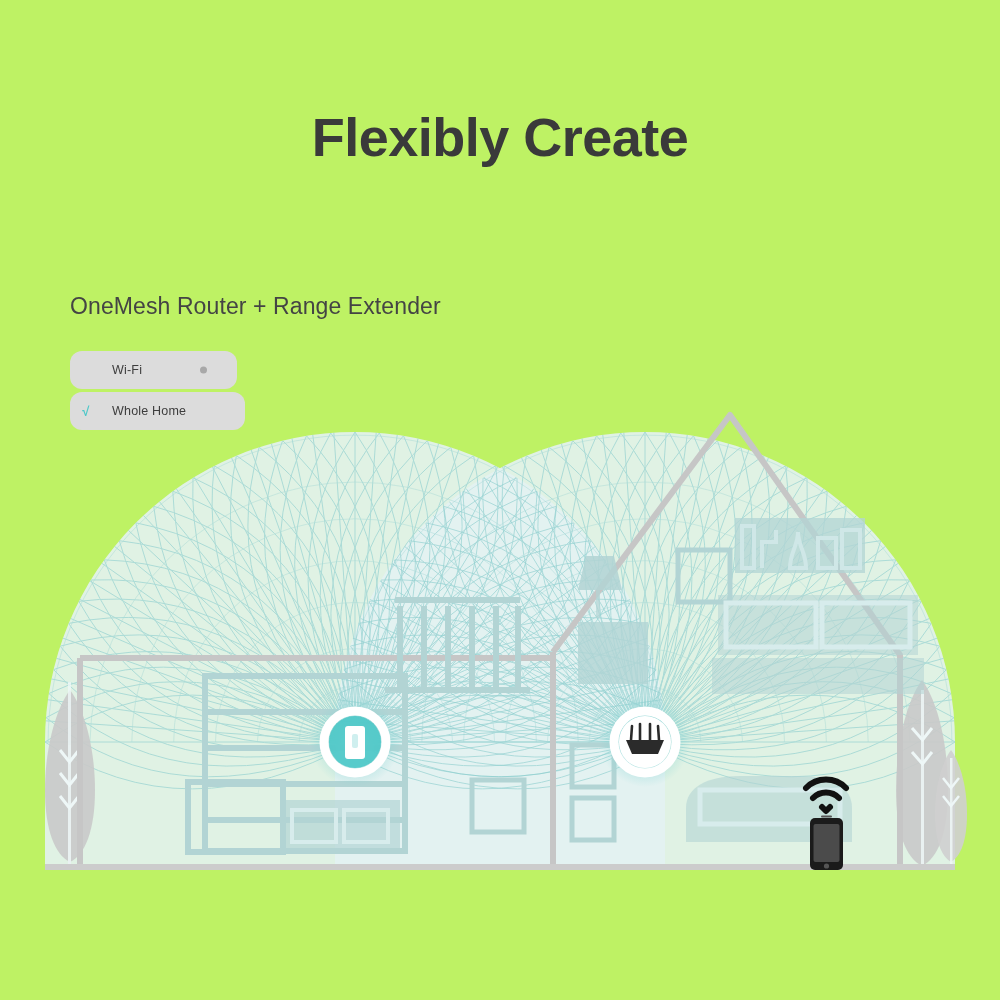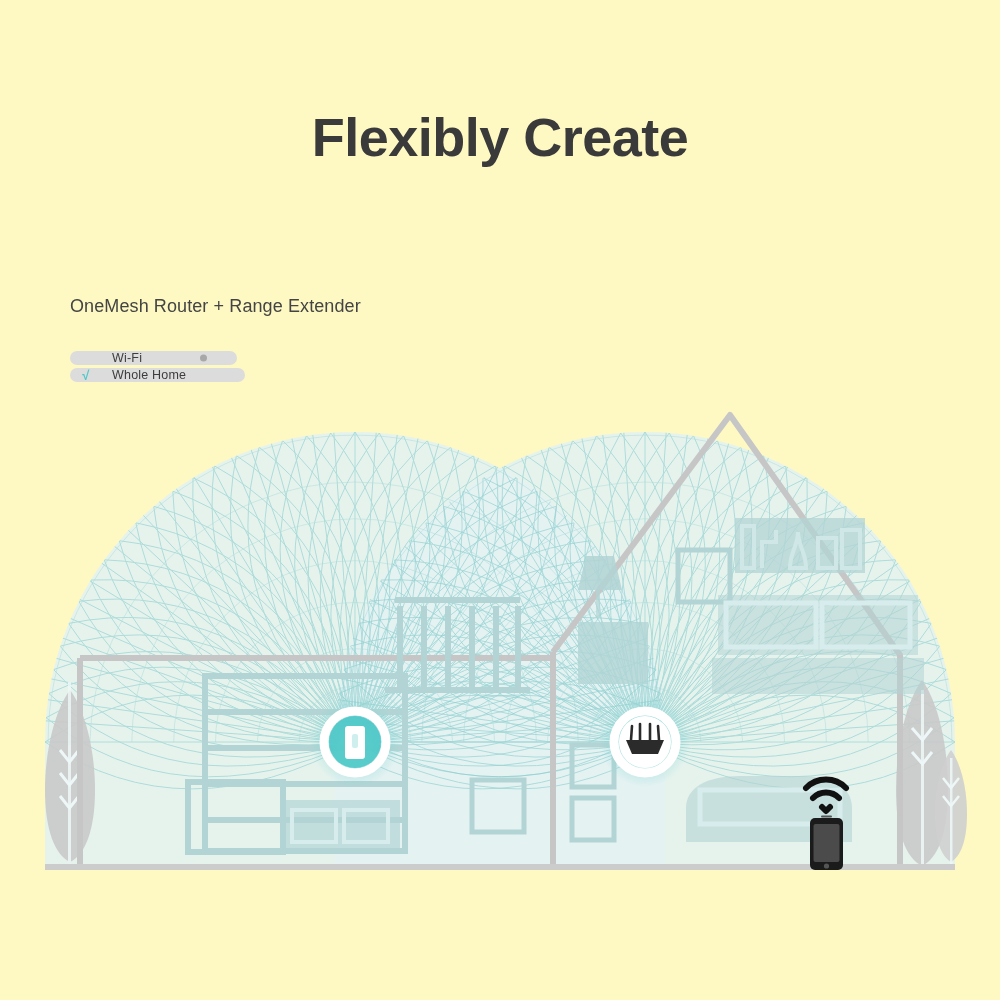--- a/index.html
+++ b/index.html
@@ -11,21 +11,21 @@
     height: 1000px;
     background: #f7f7f7;
     font-family: "Liberation Sans", sans-serif;
     overflow: hidden;
     position: relative;
   }
   #page {
     position: relative;
     width: 1000px;
     height: 1000px;
-    background: #fef9c3;
+    background: #bef264;
   }
 
   
   .headline {
     position: absolute;
     left: 0;
     top: 66px;
     width: 1000px;
     text-align: center;
     color: #3a3a3a;
@@ -35,39 +35,39 @@
     letter-spacing: -0.5px;
   }
   .headline .line { display: block; }
 
   
   .subtitle {
     position: absolute;
     left: 70px;
     top: 290px;
     color: #444444;
-    font-size: 18px;
+    font-size: 23px;
     line-height: 32px;
     font-weight: 400;
     letter-spacing: 0.1px;
   }
 
   
   .chips {
     position: absolute;
     left: 70px;
     top: 351px;
   }
   .chip {
     position: relative;
     display: flex;
     align-items: center;
     background: #dcdcdc;
     border-radius: 12px;
-    height: 14px;
+    height: 38px;
     margin-bottom: 3px;
     padding: 0 8px;
     box-sizing: border-box;
     color: #3d3d3d;
     font-size: 12.5px;
     letter-spacing: 0.2px;
   }
   .chip-wifi { width: 167px; }
   .chip-home { width: 175px; }
   .chip-check {

